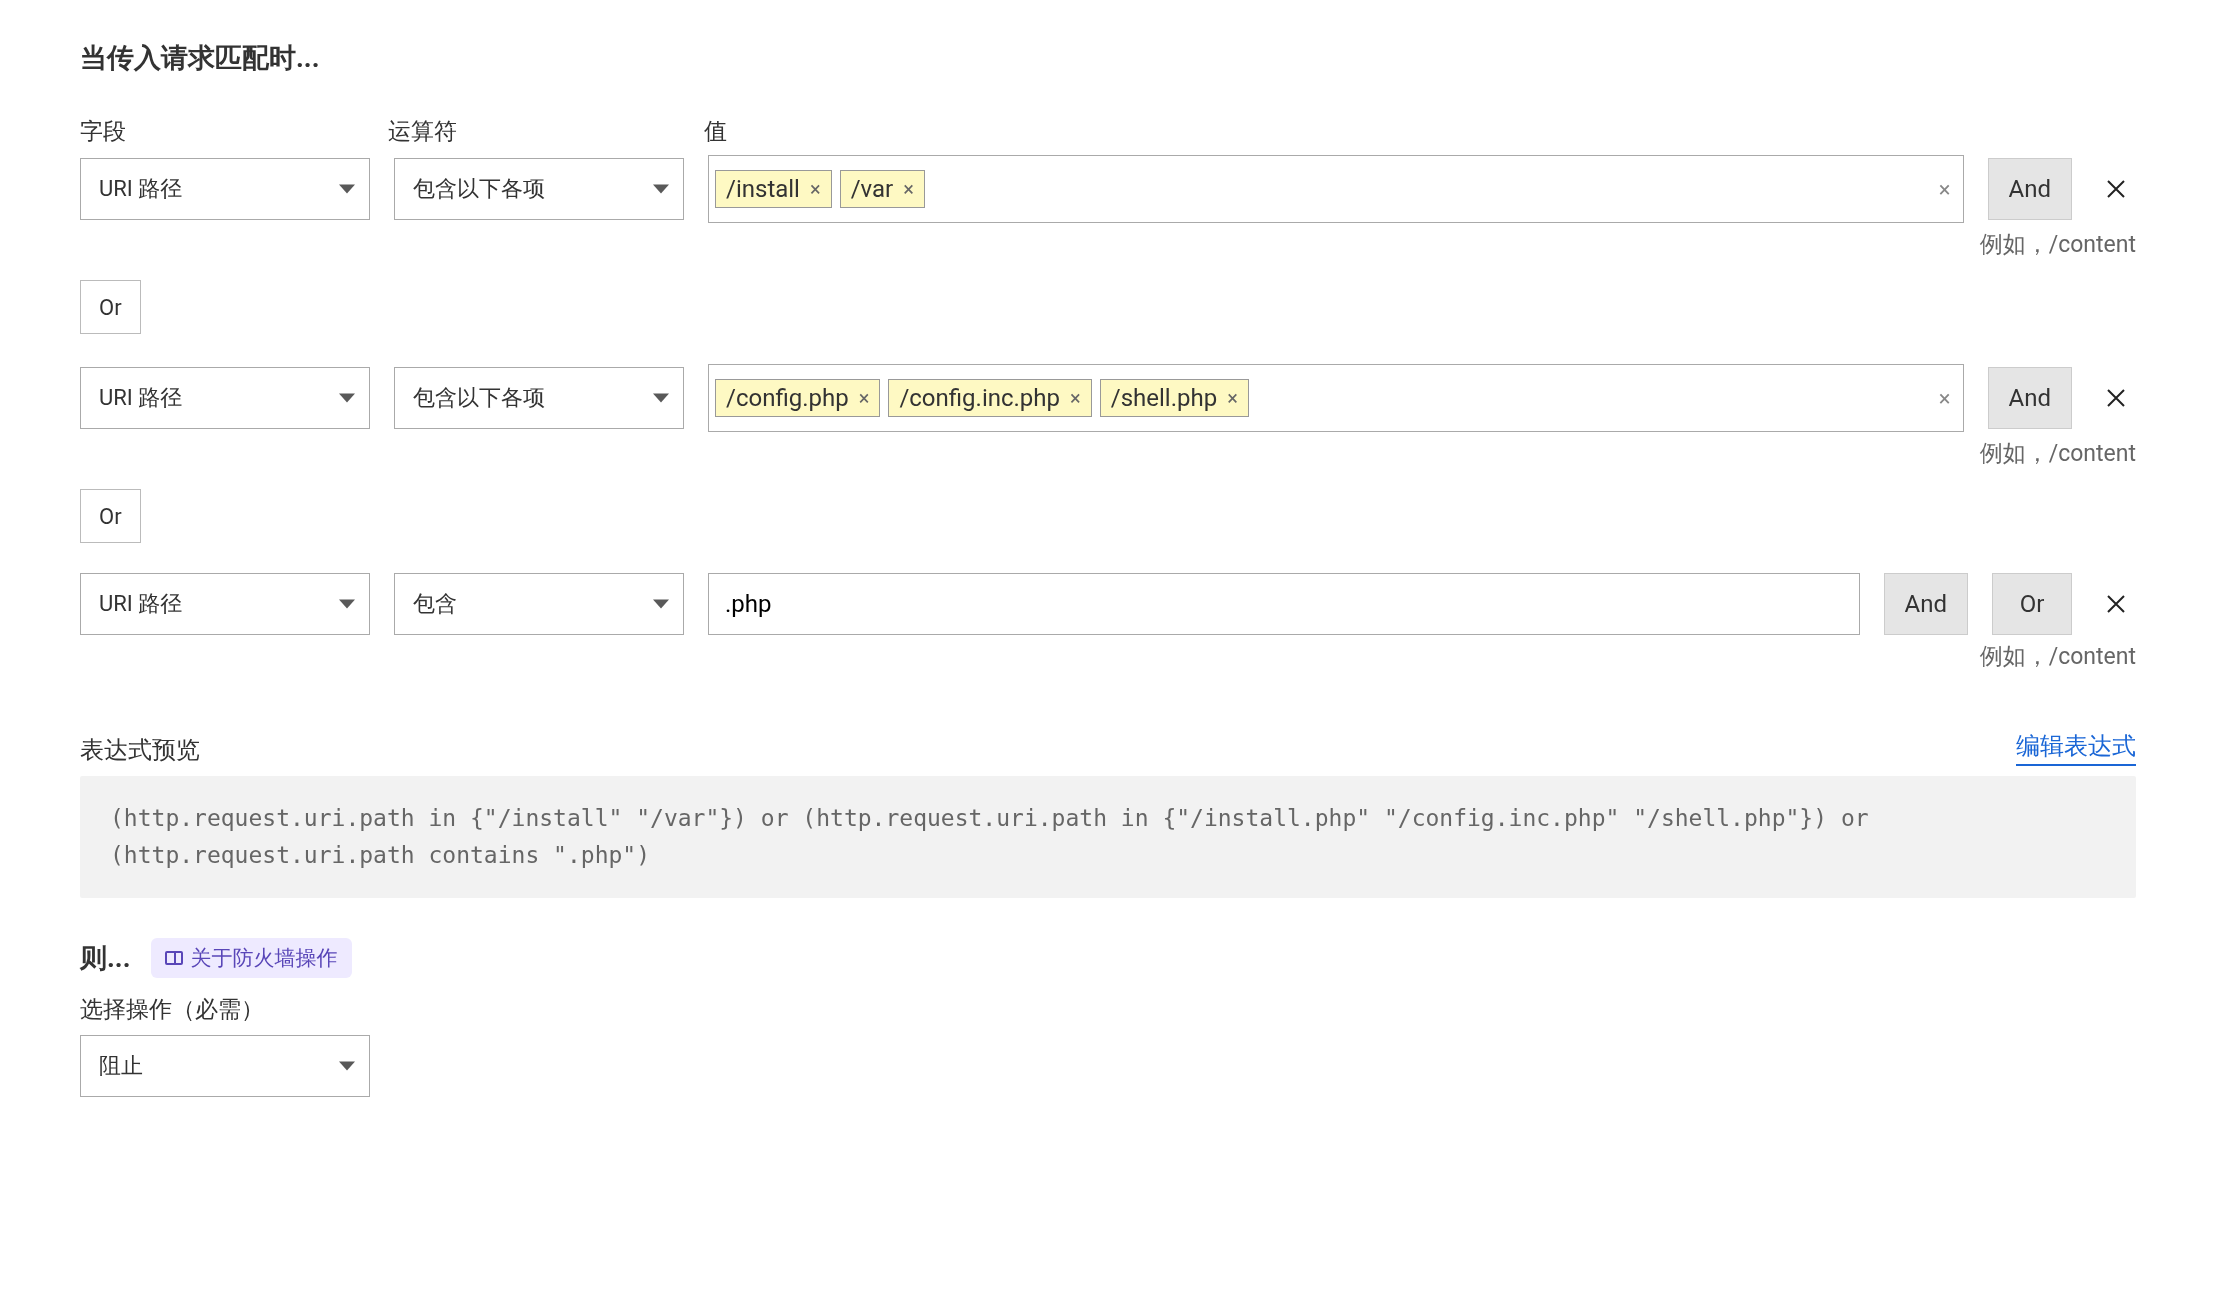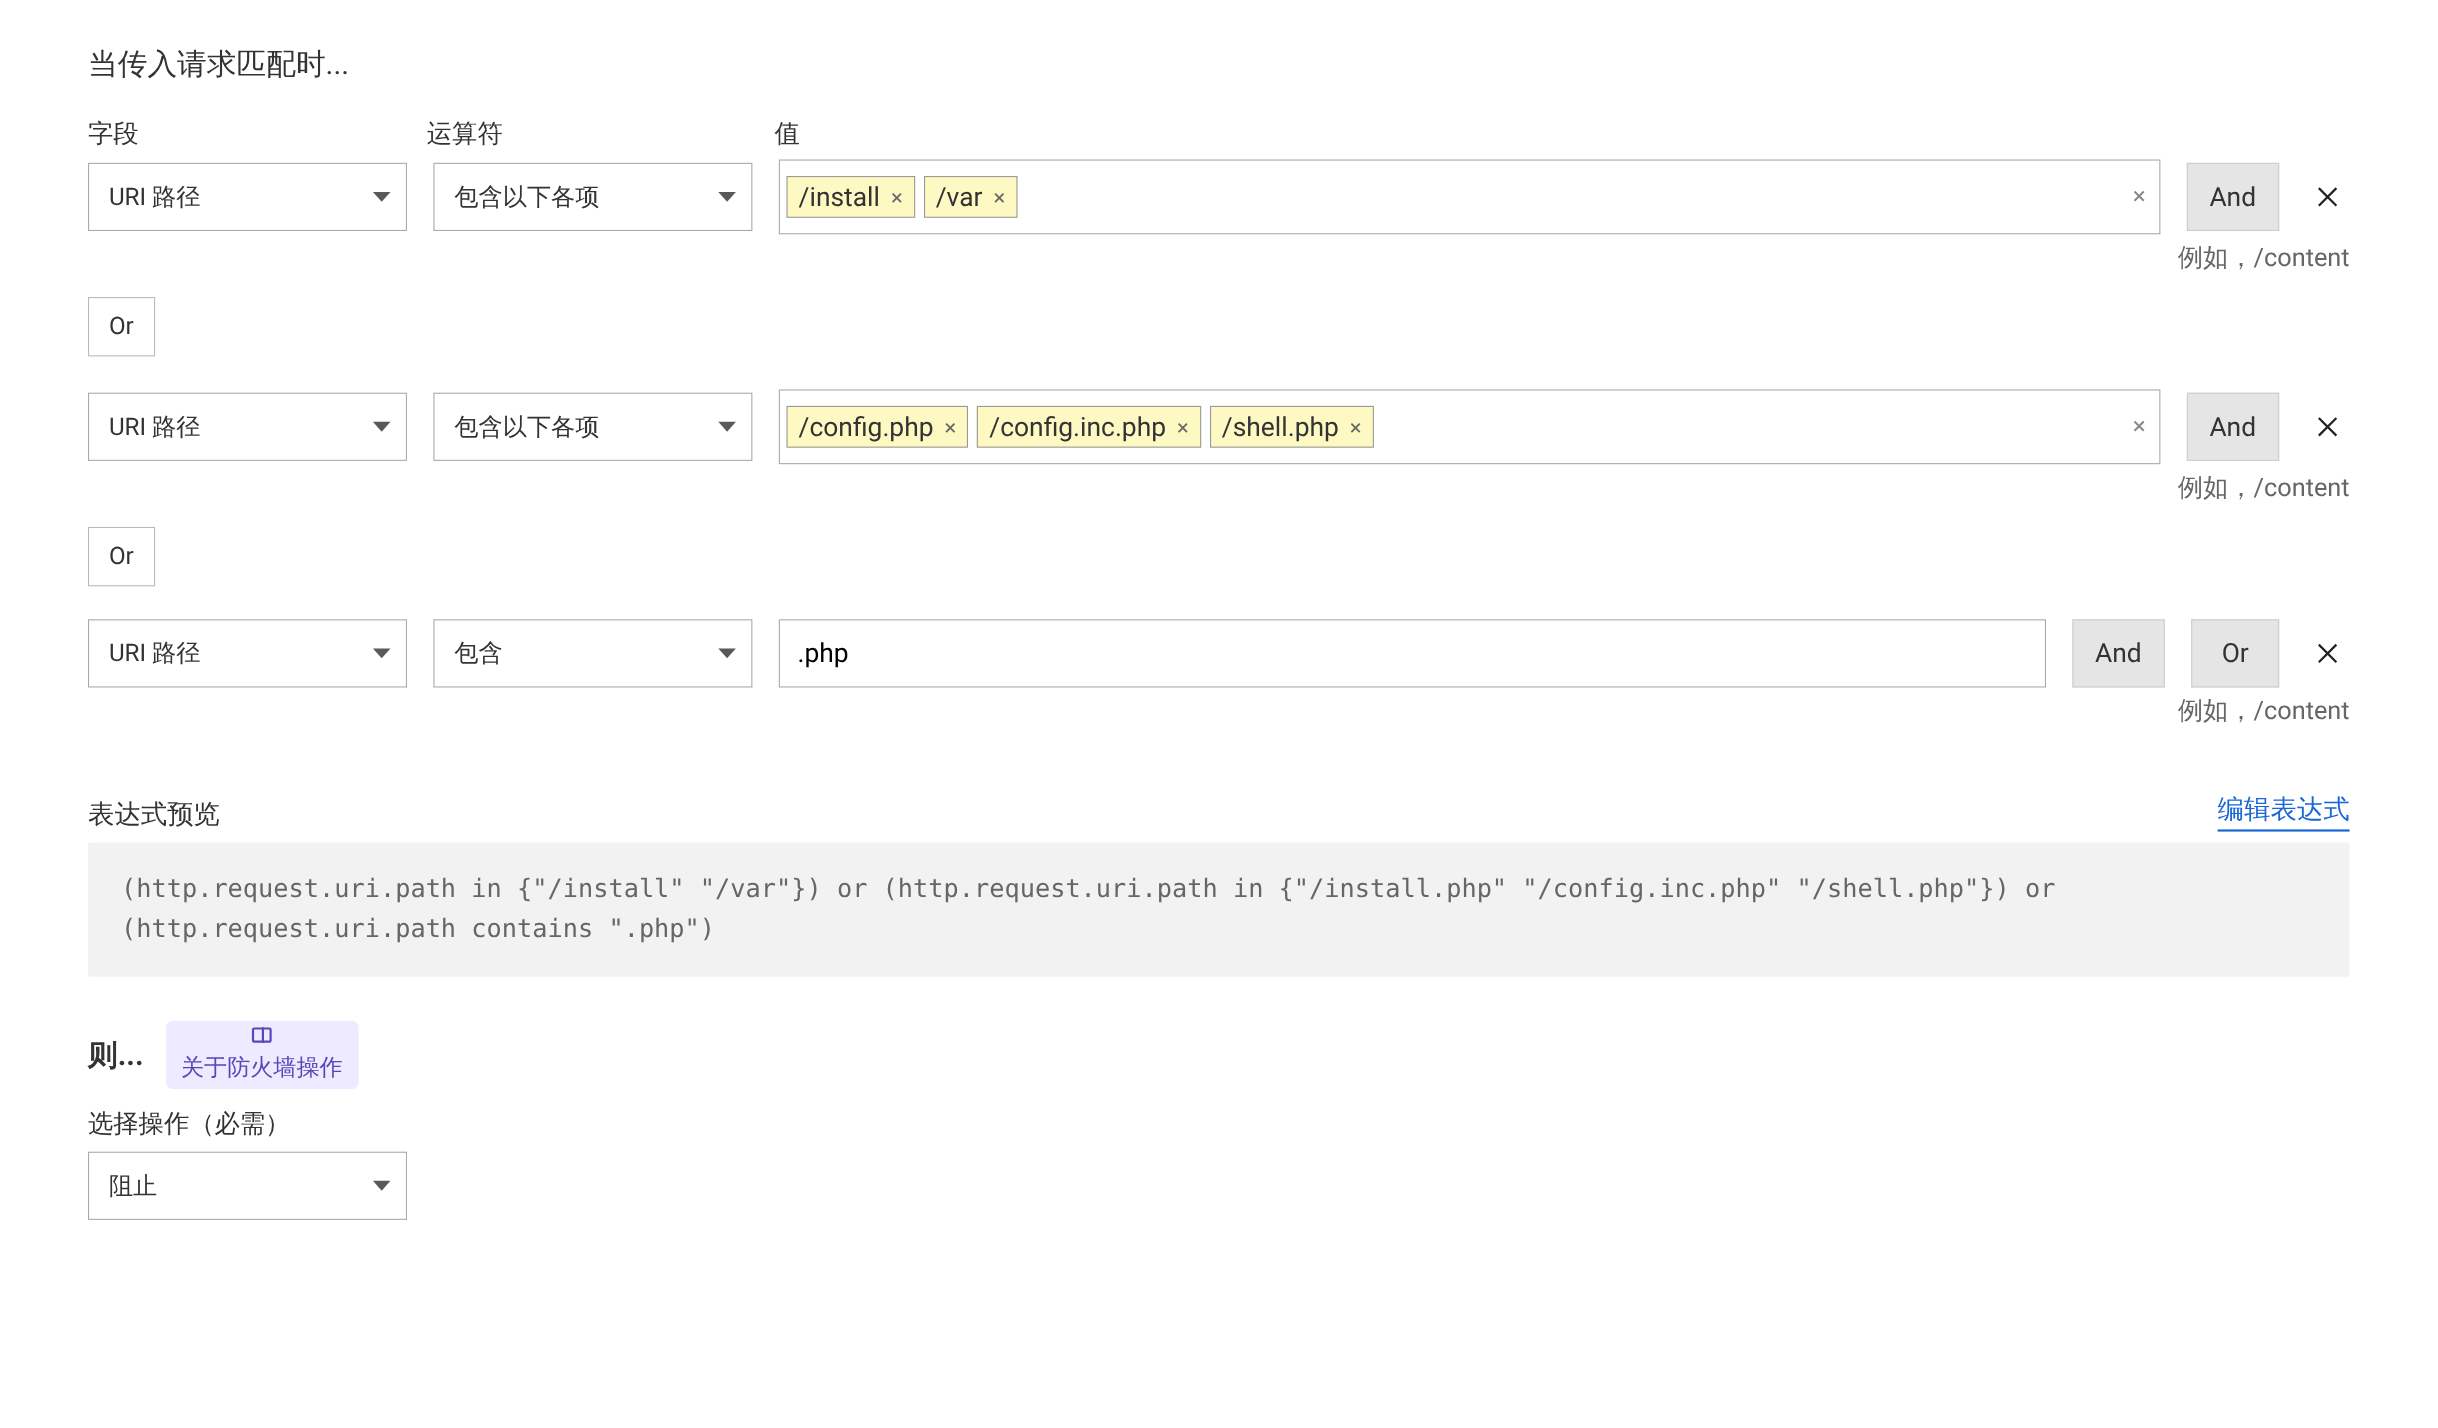--- a/index.html
+++ b/index.html
@@ -5,22 +5,22 @@
   * { box-sizing: border-box; margin: 0; padding: 0; }
   body {
     font-family: -apple-system, BlinkMacSystemFont, "Segoe UI", Roboto, "Helvetica Neue", Arial, sans-serif;
     background: #fff;
     padding: 40px 80px;
     font-size: 22px;
     color: #333;
   }
   .section-title {
     font-size: 27px;
-    font-weight: 400;
-    margin-bottom: 30px;
+    font-weight: 700;
+    margin-bottom: 40px;
   }
   .labels-row {
     display: grid;
     grid-template-columns: 290px 298px 1fr;
     column-gap: 18px;
     margin-bottom: 8px;
     font-size: 23px;
     color: #333;
   }
   .rule-row {
@@ -176,21 +176,20 @@
   .then-label { font-size: 27px; font-weight: 700; }
   .about-badge {
     display: inline-flex;
     align-items: center;
     gap: 8px;
     background: #eeeaff;
     color: #5946b8;
     padding: 6px 14px;
     border-radius: 6px;
     font-size: 21px;
-    flex-direction: column;
   }
   .about-badge .book {
     width: 18px; height: 14px;
     border: 2px solid #5946b8;
     border-radius: 2px;
     position: relative;
   }
   .about-badge .book::after {
     content: '';
     position: absolute;

